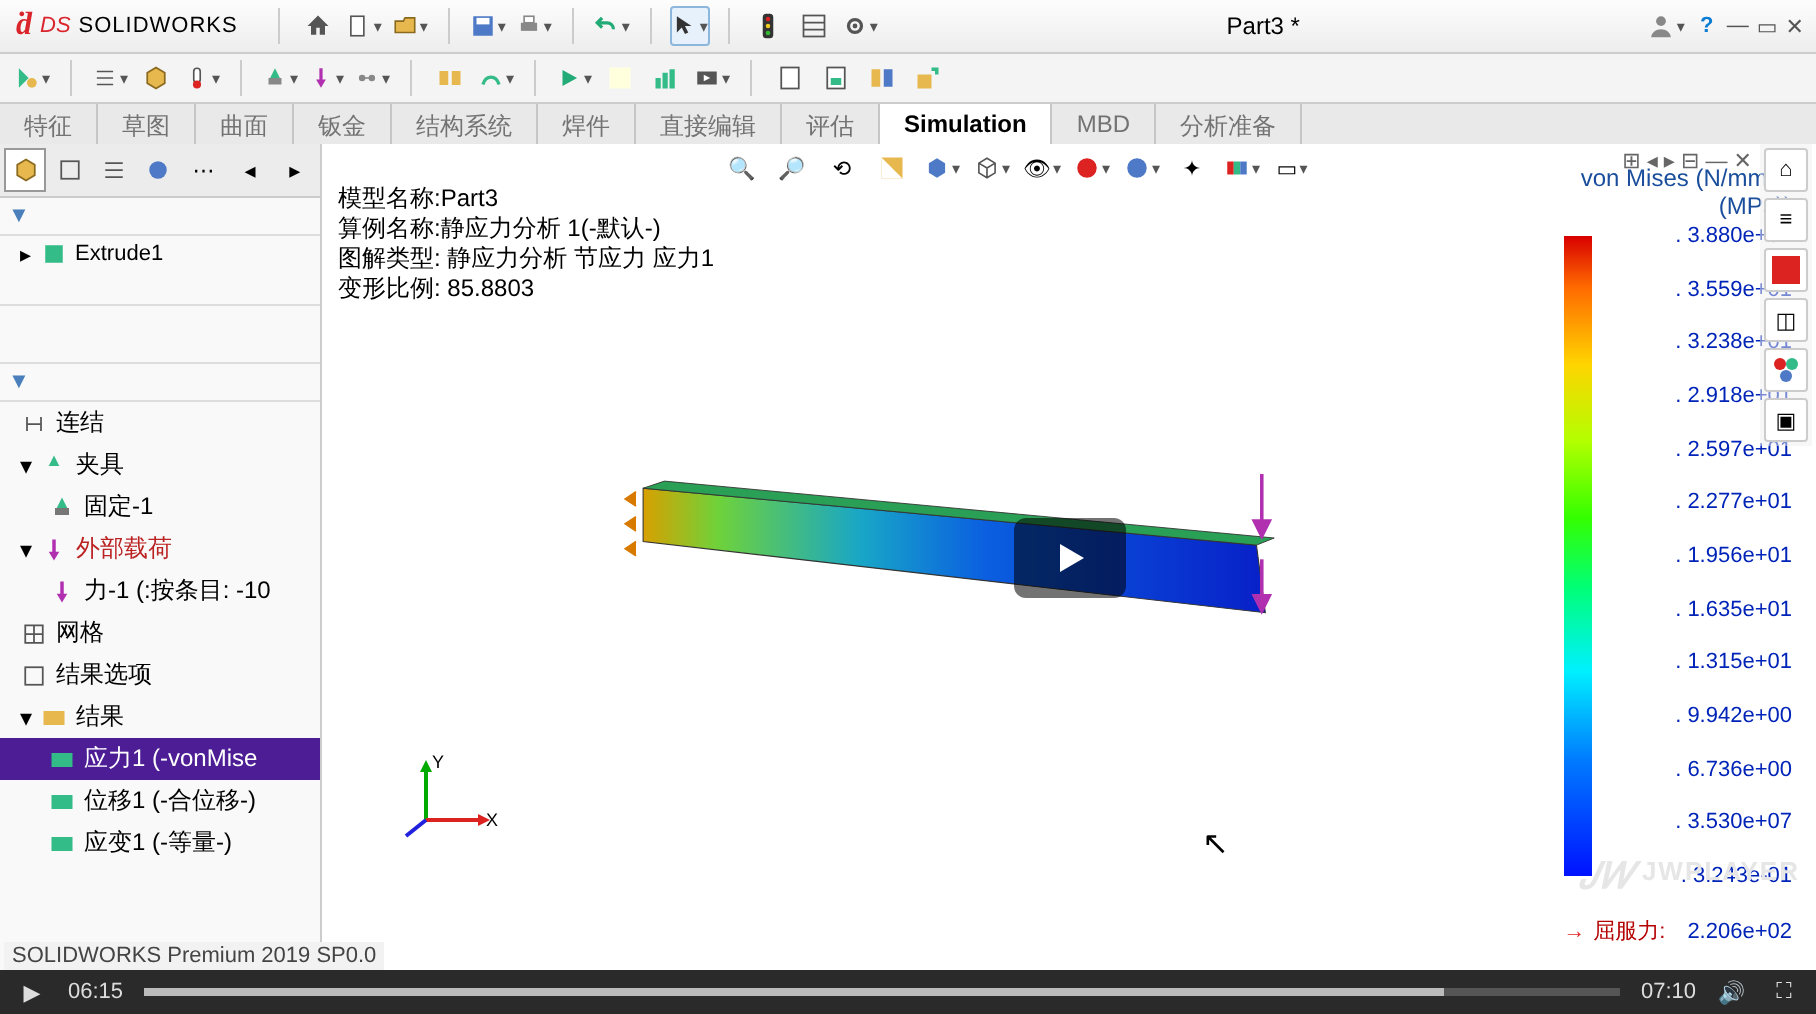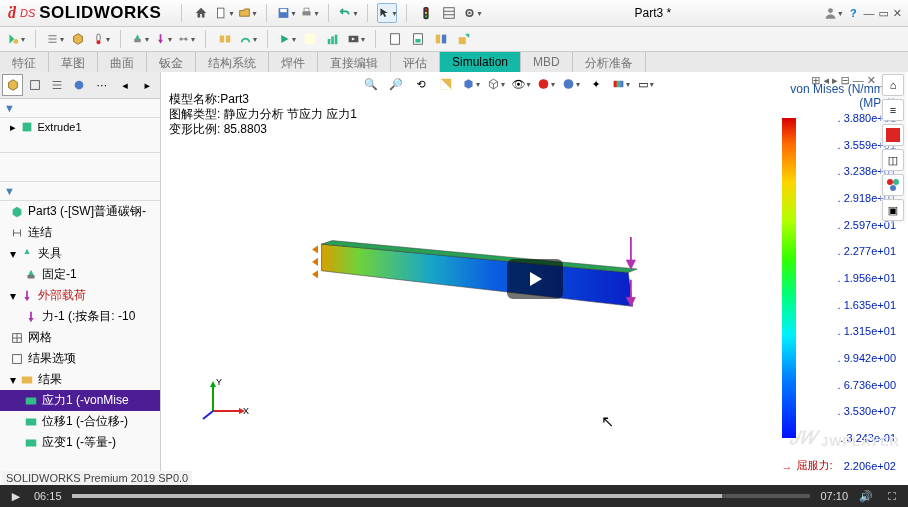--- a/index.html
+++ b/index.html
@@ -1,30 +1,30 @@
 <!DOCTYPE html>
 <html><head>
 <meta charset="utf-8">
 <style>
 html,body{margin:0;padding:0;font-family:"Microsoft YaHei",Arial,sans-serif;font-size:11px;background:#fff;color:#000;overflow:hidden}
 body{width:908px;height:507px;position:relative}
 .titlebar{height:26px;background:linear-gradient(#fdfdfd,#ededed);border-bottom:1px solid #ccc;display:flex;align-items:center}
 .logo{display:flex;align-items:center;margin-left:8px;gap:4px}
 .logo-d{font:italic bold 16px Georgia;color:#d9252b}
 .logo-ds{font-style:italic;color:#d9252b;font-weight:normal;font-size:11px}
-.logo-sw{font-weight:bold;letter-spacing:.5px;font-size:17px}
+.logo-sw{font-weight:normal;letter-spacing:.5px;font-size:11px}
 .tb-sep{width:1px;height:18px;background:#ccc;margin:0 6px}
 .tb-icons{display:flex;gap:3px;align-items:center;margin-left:14px}
 .tb-btn{width:18px;height:18px;display:flex;align-items:center;justify-content:center;border:1px solid transparent;border-radius:2px;cursor:pointer}
 .title-center{flex:1;text-align:center;font-size:12px}
 .win-btns{display:flex;gap:4px;margin-right:6px;color:#555}
 .secondbar{height:24px;background:#f4f4f4;border-bottom:1px solid #ccc;display:flex;align-items:center;gap:3px;padding:0 6px}
 .cmdtabs{height:22px;display:flex;background:#e9e9e9;border-bottom:1px solid #c6c6c6}
 .cmdtab{padding:3px 12px 0;font-size:12px;border-right:1px solid #c6c6c6;color:#737373;cursor:pointer}
-.cmdtab.active{background:#14b8a6;border-bottom:2px solid #6d28d9;font-weight:normal;color:#000}
+.cmdtab.active{background:#ffffff;border-bottom:2px solid #6d28d9;font-weight:bold;color:#000}
 .bodyarea{position:absolute;top:72px;left:0;right:0;bottom:22px;display:flex}
 .leftpanel{width:160px;border-right:1px solid #ccc;background:#f9f9f9;display:flex;flex-direction:column}
 .lp-tabs{display:flex;gap:1px;padding:2px;border-bottom:1px solid #ccc;background:#ececec}
 .lp-tab{width:20px;height:20px;display:flex;align-items:center;justify-content:center;border:1px solid transparent}
 .lp-tab.sel{background:#fff;border-color:#999}
 .filter-row{display:flex;align-items:center;padding:3px 4px;border-bottom:1px solid #ddd}
 .funnel{color:#4a7fbb}
 .node{display:flex;align-items:center;gap:4px;padding:2px 4px;cursor:default;white-space:nowrap}
 .node.hl{background:#4c1d95;color:#fff}
 .indent1{padding-left:10px}
@@ -41,21 +41,21 @@
 .cm-vals span{color:#0023b8;padding:0 0 0 4px}
 .cm-yield{position:absolute;right:0;top:376px;width:150px;color:#b50000;display:flex;align-items:center;gap:4px;justify-content:flex-end}
 .heads-up{position:absolute;top:0;right:2px;display:flex;flex-direction:column;gap:3px;padding:2px;background:rgba(240,240,240,.5)}
 .hu-btn{width:20px;height:20px;display:flex;align-items:center;justify-content:center;border:1px solid #ccc;background:#fff;border-radius:2px}
 .viewport-tabs{position:absolute;top:0;right:30px;display:flex;gap:3px;padding:2px;font-size:11px;color:#666}
 .beam{position:absolute;left:130px;top:165px;width:390px;height:80px}
 .beam svg{width:100%;height:100%}
 .playoverlay{position:absolute;left:50%;top:50%;width:56px;height:40px;transform:translate(-50%,-50%);background:rgba(0,0,0,.55);border-radius:6px;display:flex;align-items:center;justify-content:center}
 .playoverlay svg{fill:#fff}
 .cursor{position:absolute;left:440px;top:340px;font-size:16px;color:#000}
-.watermark{position:absolute;right:8px;bottom:36px;color:#e6e6e6;font-weight:bold;font-size:13px;letter-spacing:1px;display:flex;align-items:flex-end;gap:3px}
+.watermark{position:absolute;right:8px;bottom:36px;color:#e6e6e6;font-weight:bold;font-size:13px;letter-spacing:1px;display:flex;align-items:flex-start;gap:3px}
 .watermark-ico{font-style:italic;font-size:18px}
 .player{position:absolute;left:0;right:0;bottom:0;height:22px;background:#2a2a2a;color:#ddd;display:flex;align-items:center;gap:10px;font-size:11px;padding:0 8px}
 .pl-btn{cursor:pointer;width:16px;text-align:center}
 .pl-grow{flex:1}
 .status{position:absolute;left:0;right:0;bottom:22px;height:0}
 .status-txt{position:absolute;left:2px;bottom:0;font-size:11px;color:#444;background:#f2f2f2;padding:1px 4px}
 
 .ic{width:14px;height:14px;display:inline-block}
 .dd{font-size:8px;color:#555;margin-left:1px}
 </style>
@@ -320,26 +320,20 @@
     <div class="node indent1">▸ <svg class="ic" viewBox="0 0 16 16">
           <rect x="3" y="3" width="10" height="10" fill="#3b8"></rect>
         </svg> <span>Extrude1</span></div>
     <div style="height:28px;border-top:1px solid #ddd;border-bottom:1px solid #ddd;margin-top:16px"></div>
     <div class="filter-row">
         <span class="funnel">▼</span>
       </div>
     <div class="tree">
       <div class="node indent1">
           <svg class="ic" viewBox="0 0 16 16">
-            <path fill="#3b8" d="M3 5 8 2l5 3v6l-5 3-5-3z"></path>
-          </svg>
-          <span>Part3 (-[SW]普通碳钢-</span>
-        </div>
-      <div class="node indent1">
-          <svg class="ic" viewBox="0 0 16 16">
             <path stroke="#555" fill="none" d="M4 4v8M12 4v8M4 8h8"></path>
           </svg>
           <span>连结</span>
         </div>
       <div class="node indent1">▾ <svg class="ic" viewBox="0 0 16 16">
             <path fill="#3b8" d="M8 2 5 8h6z"></path>
           </svg><span>夹具</span></div>
       <div class="node indent2">
           <svg class="ic" viewBox="0 0 16 16">
             <path fill="#3b8" d="M8 2 5 8h6z"></path>
@@ -395,20 +389,21 @@
   </div>
 
   <div class="viewport">
     <div class="viewport-tabs">
       <span>⊞ ◂</span>
       <span>▸ ⊟</span>
       <span>— ✕</span>
     </div>
     <div class="vp-info">
       <div>模型名称:Part3</div>
+      <div>算例名称:静应力分析 1(-默认-)</div>
       <div>图解类型: 静应力分析 节应力 应力1</div>
       <div>变形比例: 85.8803</div>
     </div>
     <div class="vp-toolbar">
       <div class="tb-btn">🔍</div>
       <div class="tb-btn">🔎</div>
       <div class="tb-btn">⟲</div>
       <div class="tb-btn">
           <svg class="ic" viewBox="0 0 16 16">
             <rect x="2" y="2" width="12" height="12" fill="#e6b84e"></rect>

